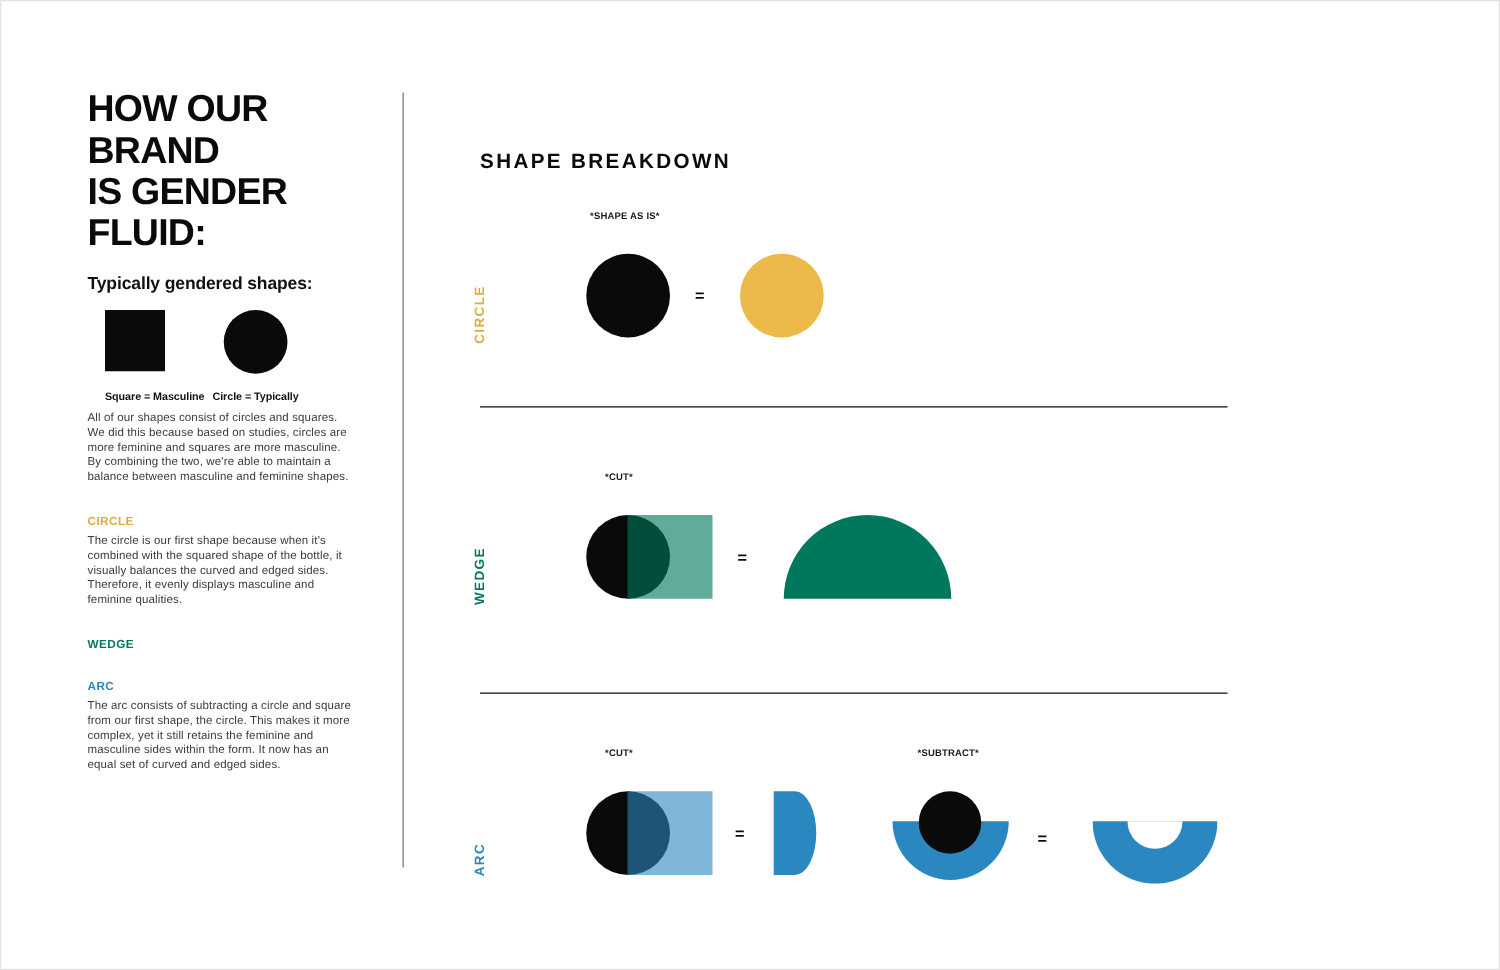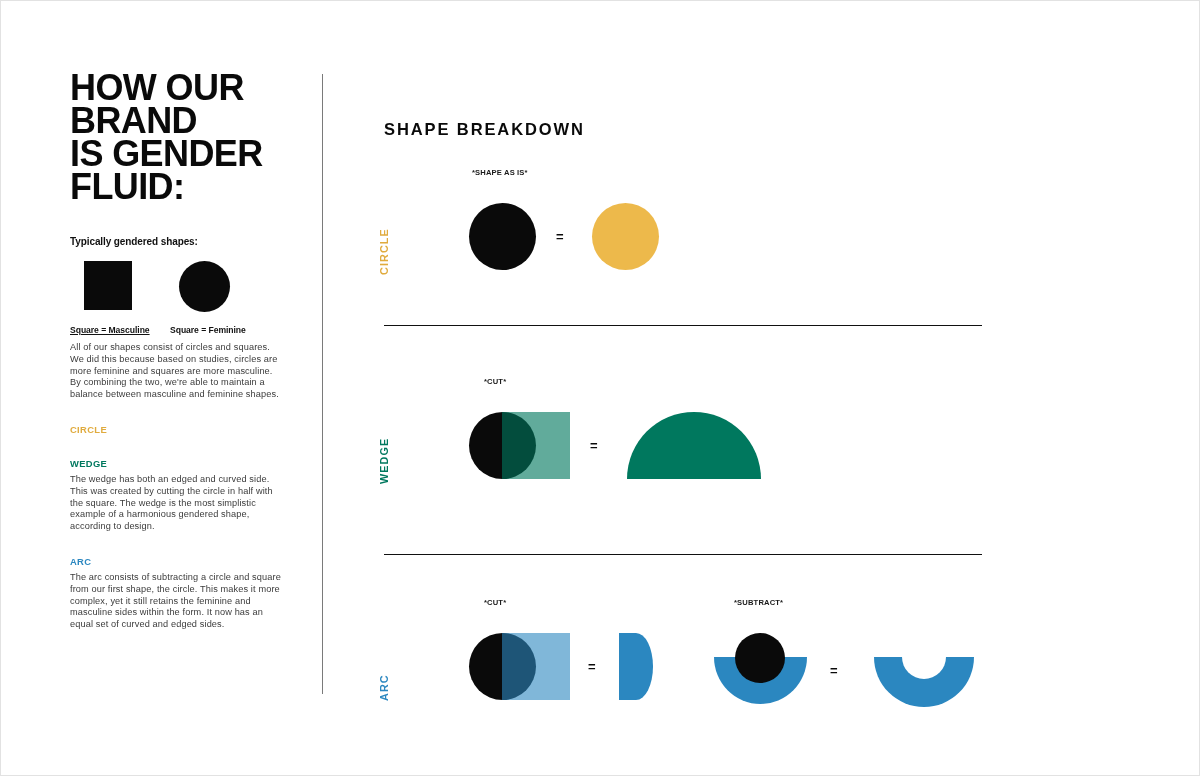--- a/index.html
+++ b/index.html
@@ -24,33 +24,33 @@
   
   .left-col {
     position: absolute;
     left: 69px;
     top: 70px;
     width: 215px;
   }
   .headline {
     font-family: "Liberation Sans", sans-serif;
     font-weight: bold;
-    font-size: 36px;
+    font-size: 30px;
     line-height: 33px;
     letter-spacing: -0.6px;
     color: #0a0a0a;
     margin: 0 0 0 0;
     white-space: pre-line;
   }
   .sub-label {
     font-weight: bold;
-    font-size: 10px;
+    font-size: 14px;
     color: #111111;
     letter-spacing: -0.1px;
-    margin-top: 33px;
+    margin-top: 15px;
   }
   .swatch-row {
     position: relative;
     height: 78px;
     margin-top: 14px;
   }
   .sw-square {
     position: absolute;
     left: 14px;
     top: 0px;
@@ -69,21 +69,21 @@
   }
   .sw-cap-left, .sw-cap-right {
     position: absolute;
     top: 64px;
     font-weight: bold;
     font-size: 8.6px;
     color: #111111;
     letter-spacing: -0.05px;
     white-space: nowrap;
   }
-  .sw-cap-left  { left: 0; text-decoration: underline; }
+  .sw-cap-left  { left: 14px; }
   .sw-cap-right { left: 100px; }
 
   .body-block {
     font-size: 9.2px;
     line-height: 11.8px;
     color: #3b3b3b;
     letter-spacing: 0.12px;
     margin-top: 3px;
   }
   .sec-title {
@@ -219,29 +219,29 @@
 
     <div class="headline">HOW OUR BRAND
 IS GENDER FLUID:</div>
 
     <div class="sub-label">Typically gendered shapes:</div>
 
     <div class="swatch-row">
       <div class="sw-square"></div>
       <div class="sw-circle"></div>
       <div class="sw-cap-left">Square = Masculine</div>
-      <div class="sw-cap-right">Square = Feminine</div>
+      <div class="sw-cap-right">Circle = Typically</div>
     </div>
 
     <div class="body-block">All of our shapes consist of circles and squares. We did this because based on studies, circles are more feminine and squares are more masculine. By combining the two, we're able to maintain a balance between masculine and feminine shapes.</div>
 
     <div class="sec-title" style="color:#e0ab3e">CIRCLE</div>
+    <div class="sec-body">The circle is our first shape because when it's combined with the squared shape of the bottle, it visually balances the curved and edged sides. Therefore, it evenly displays masculine and feminine qualities.</div>
 
     <div class="sec-title" style="color:#00785e">WEDGE</div>
-    <div class="sec-body">The wedge has both an edged and curved side. This was created by cutting the circle in half with the square. The wedge is the most simplistic example of a harmonious gendered shape, according to design.</div>
 
     <div class="sec-title" style="color:#2b87c0">ARC</div>
     <div class="sec-body">The arc consists of subtracting a circle and square from our first shape, the circle. This makes it more complex, yet it still retains the feminine and masculine sides within the form. It now has an equal set of curved and edged sides.</div>
 
   </div>
 
   <div class="v-divider"></div>
 
   <div class="right-panel">
 

